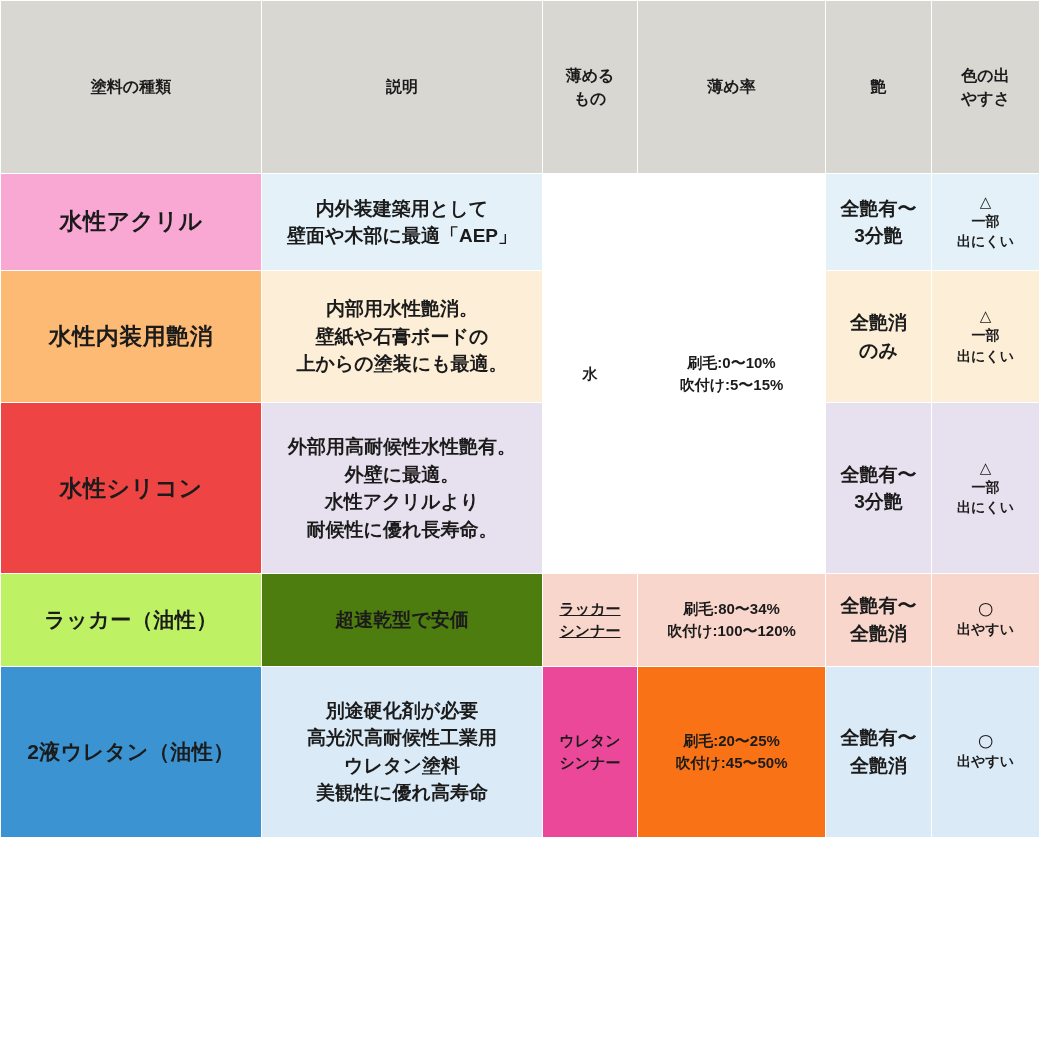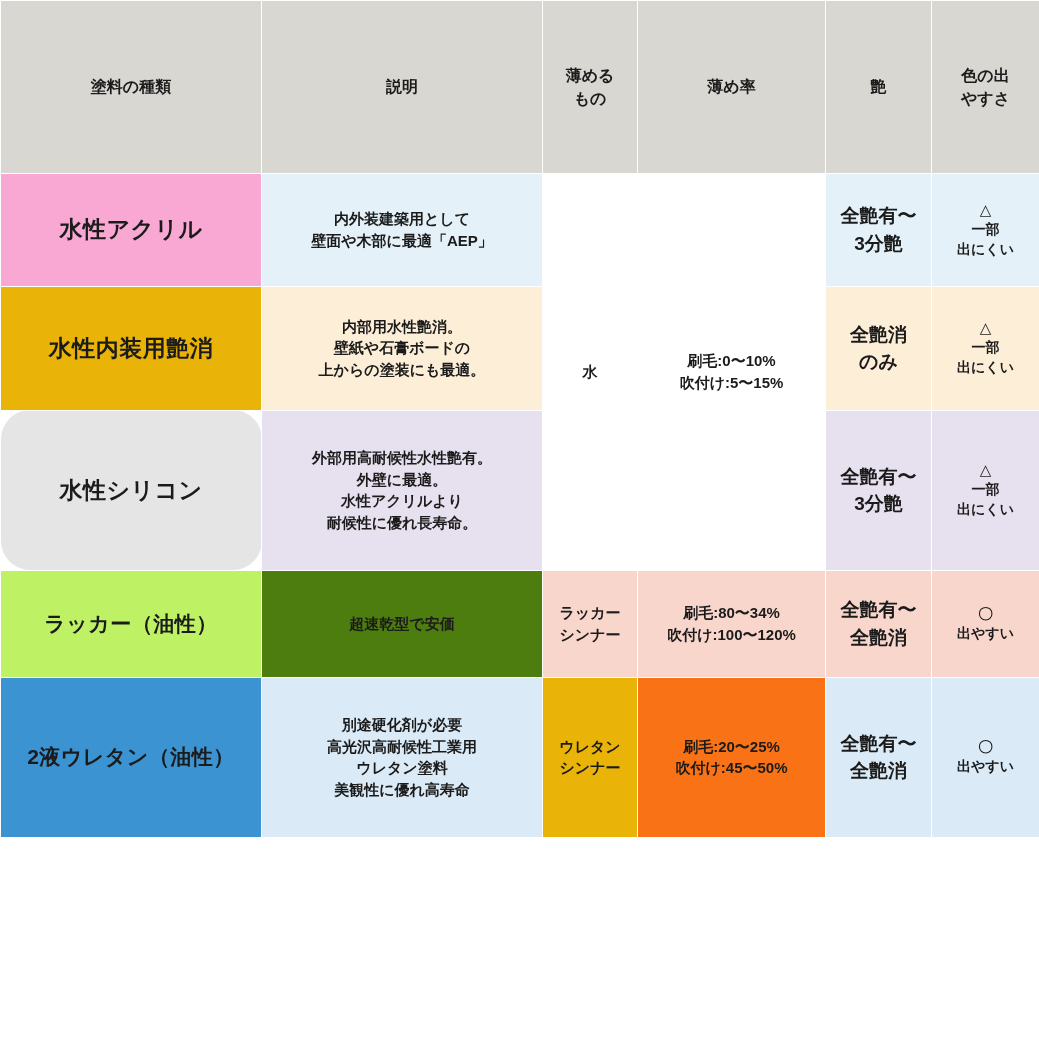--- a/index.html
+++ b/index.html
@@ -49,21 +49,21 @@
   
   td.type-cell {
     font-size: 23px;
     font-weight: 700;
     letter-spacing: 0.5px;
   }
   td.type-cell.small {
     font-size: 21px;
   }
   td.desc-cell {
-    font-size: 15px;
+    font-size: 19px;
     font-weight: 700;
     margin-top: 44px;
   }
   td.thinner-cell {
     font-size: 15px;
     font-weight: 700;
   }
   td.ratio-cell {
     font-size: 15px;
     font-weight: 700;
@@ -81,40 +81,40 @@
     font-size: 15px;
     line-height: 1.2;
   }
 
   
   .r1 .type-cell  { background: #f9a8d4; }
   .r1 .desc-cell  { background: #e4f1f8; }
   .r1 .gloss-cell { background: #e4f1f8; }
   .r1 .color-cell { background: #e4f1f8; }
 
-  .r2 .type-cell  { background: #eab308; }
+  .r2 .type-cell  { background: #fdba74; }
   .r2 .desc-cell  { background: #fdeed7; }
   .r2 .gloss-cell { background: #fdeed7; }
   .r2 .color-cell { background: #fdeed7; }
 
-  .r3 .type-cell  { background: #e5e5e5; border-radius: 29px; }
+  .r3 .type-cell  { background: #ef4444; }
   .r3 .desc-cell  { background: #e7e0ee; }
   .r3 .gloss-cell { background: #e7e0ee; }
   .r3 .color-cell { background: #e7e0ee; }
 
   .r4 .type-cell  { background: #bef264; }
   .r4 .desc-cell  { background: #4d7c0f; }
-  .r4 .thinner-cell { background: #f8d6cc; }
+  .r4 .thinner-cell { background: #f8d6cc; text-decoration: underline; }
   .r4 .ratio-cell { background: #f8d6cc; }
   .r4 .gloss-cell { background: #f8d6cc; }
   .r4 .color-cell { background: #f8d6cc; }
 
   .r5 .type-cell  { background: #3b93d1; }
   .r5 .desc-cell  { background: #daeaf6; }
-  .r5 .thinner-cell { background: #eab308; margin-top: 43px; }
+  .r5 .thinner-cell { background: #ec4899; margin-top: 43px; }
   .r5 .ratio-cell { background: #f97316; }
   .r5 .gloss-cell { background: #daeaf6; }
   .r5 .color-cell { background: #daeaf6; }
 
   td.water-cell,
   td.waterratio-cell {
     background: #ffffff;
   }
 
   .line { display: block; }

